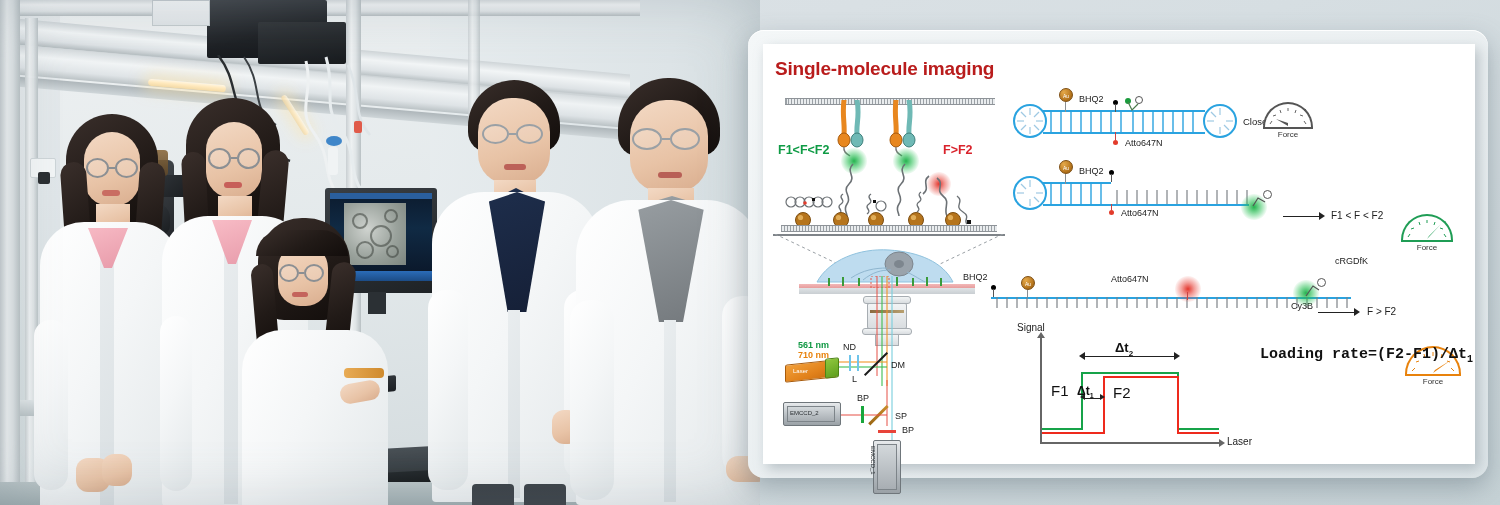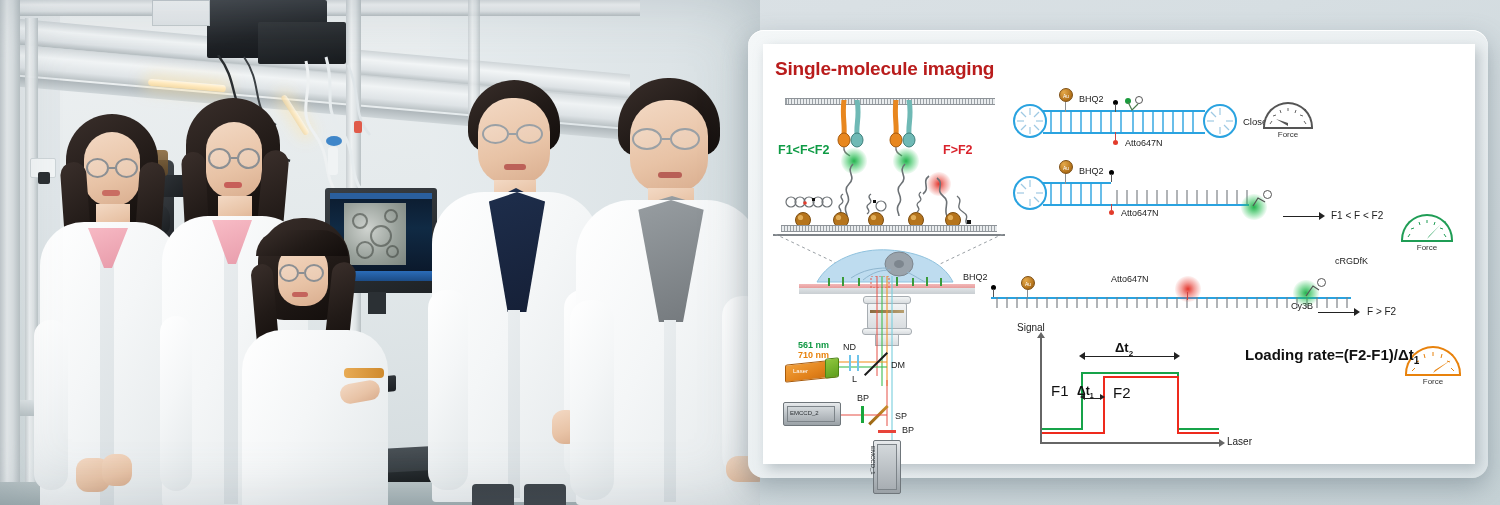--- a/index.html
+++ b/index.html
@@ -762,18 +762,18 @@
       <div class="ar-head" style="position:absolute;left:65px;top:72px;border-width:3.5px 5px 3.5px 0;border-style:solid;border-color:transparent #222 transparent transparent;"></div>
       <div class="ar-head" style="position:absolute;left:85px;top:72px;border-width:3.5px 0 3.5px 5px;border-style:solid;border-color:transparent transparent transparent #222;"></div>
       <div style="position:absolute;left:62px;top:62px;font-size:12px;font-weight:bold;color:#111;">
         <span>Δt</span><sub style="font-size:7px;">1</sub>
       </div>
 
       <div style="position:absolute;left:36px;top:60px;font-size:15px;color:#111;">F1</div>
       <div style="position:absolute;left:98px;top:62px;font-size:15px;color:#111;">F2</div>
     </div>
 
-    <div class="fig eq" style="left:482px;top:302px;">
+    <div class="fig eq" style="left:497px;top:302px;font-family:Liberation Mono, monospace;">
       <span>Loading rate=(F2-F1)/Δt</span><sub>1</sub>
     </div>
 
   </div>
 </div>
 
 </body></html>

